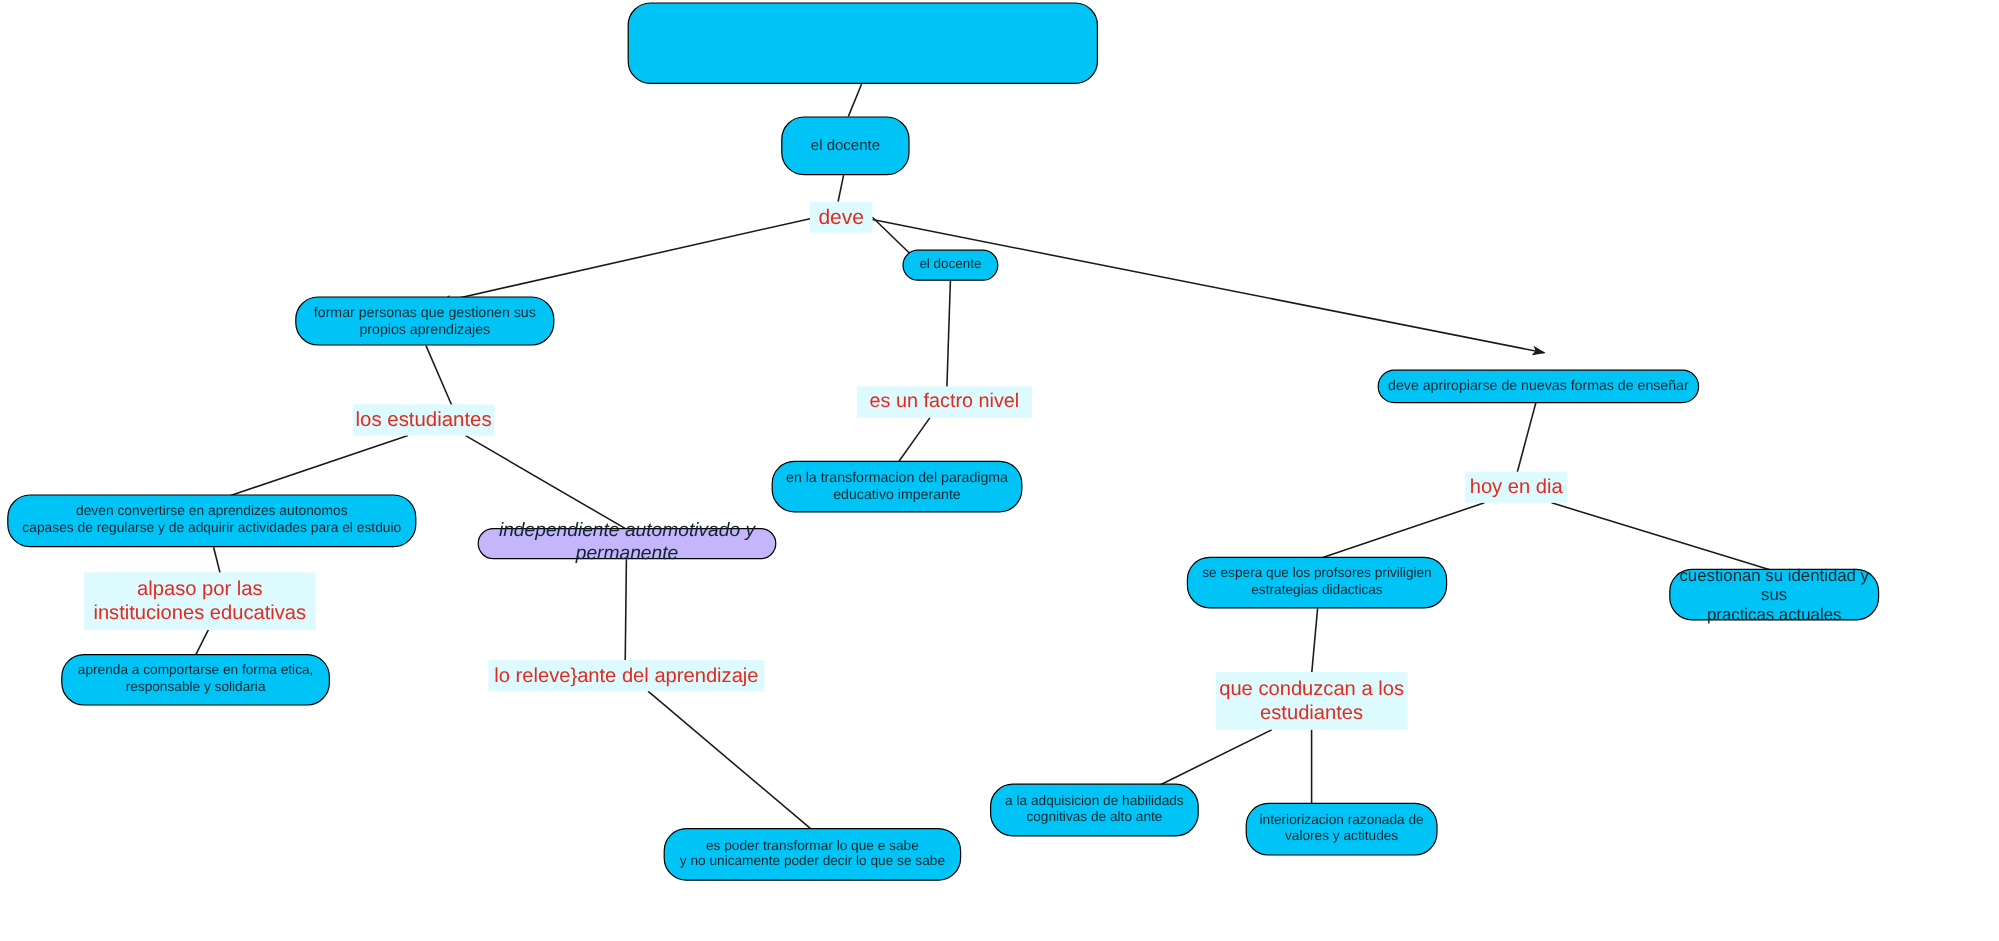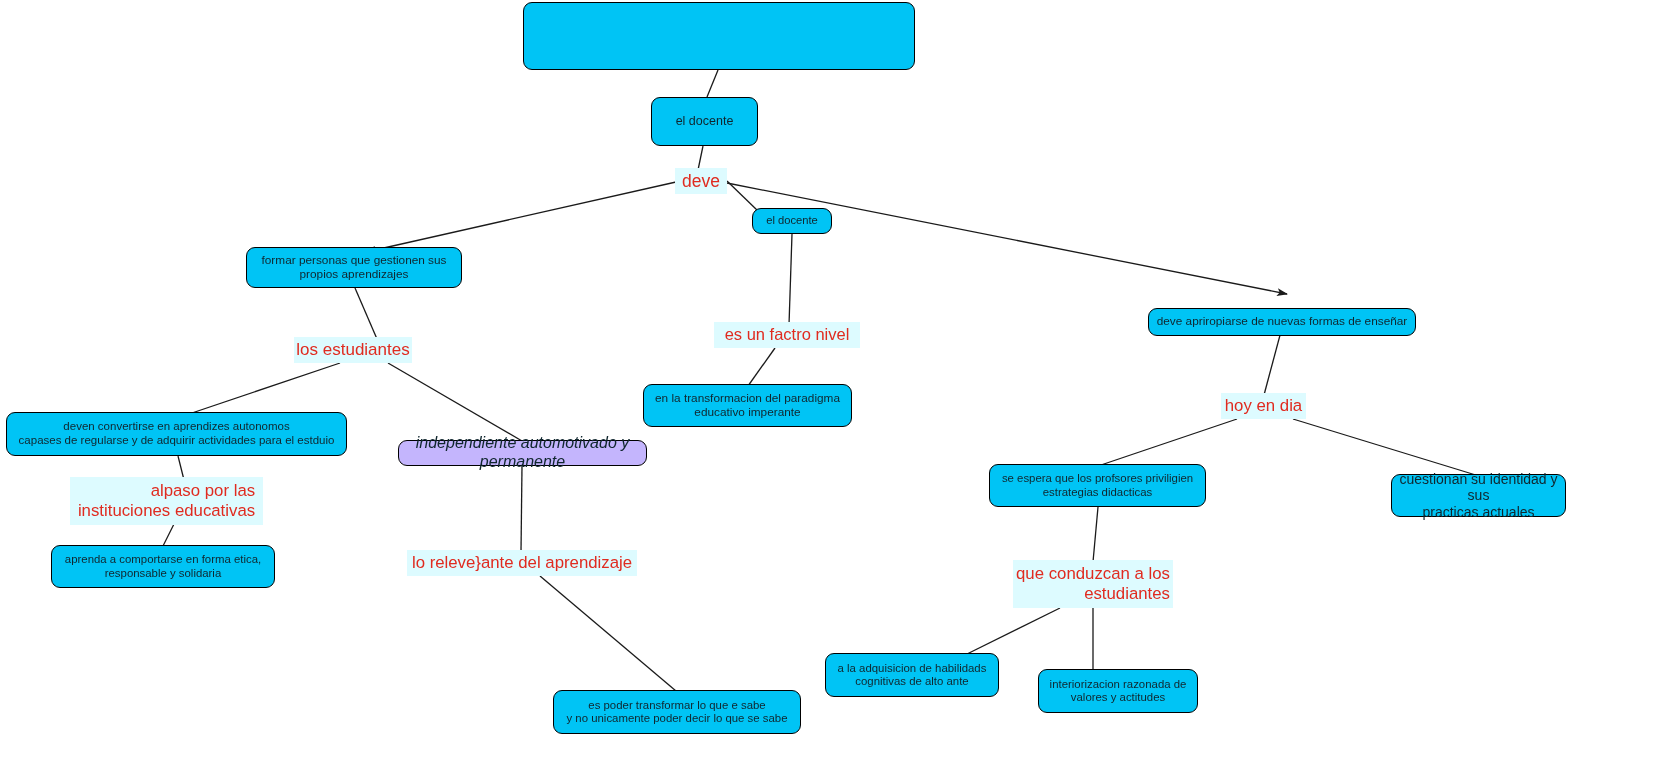--- a/index.html
+++ b/index.html
@@ -21,38 +21,38 @@
     top: 0;
     width: 1666px;
     height: 784px;
     pointer-events: none;
   }
   .node {
     position: absolute;
     box-sizing: border-box;
     background: #00c4f5;
     border: 1.4px solid #000000;
-    border-radius: 9px;
+    border-radius: 19px;
     color: #10262e;
     display: flex;
     align-items: center;
     justify-content: center;
     text-align: center;
     line-height: 1.18;
     font-size: 12.2px;
     padding: 3px 7px;
     white-space: pre-line;
     z-index: 3;
   }
   .link-label {
     position: absolute;
     box-sizing: border-box;
     color: #e02b20;
     background: #ddfbff;
-    text-align: right;
+    text-align: center;
     line-height: 1.18;
     white-space: pre-line;
     z-index: 4;
     display: flex;
     align-items: center;
     justify-content: center;
   }
 </style>
 </head>
 <body>

